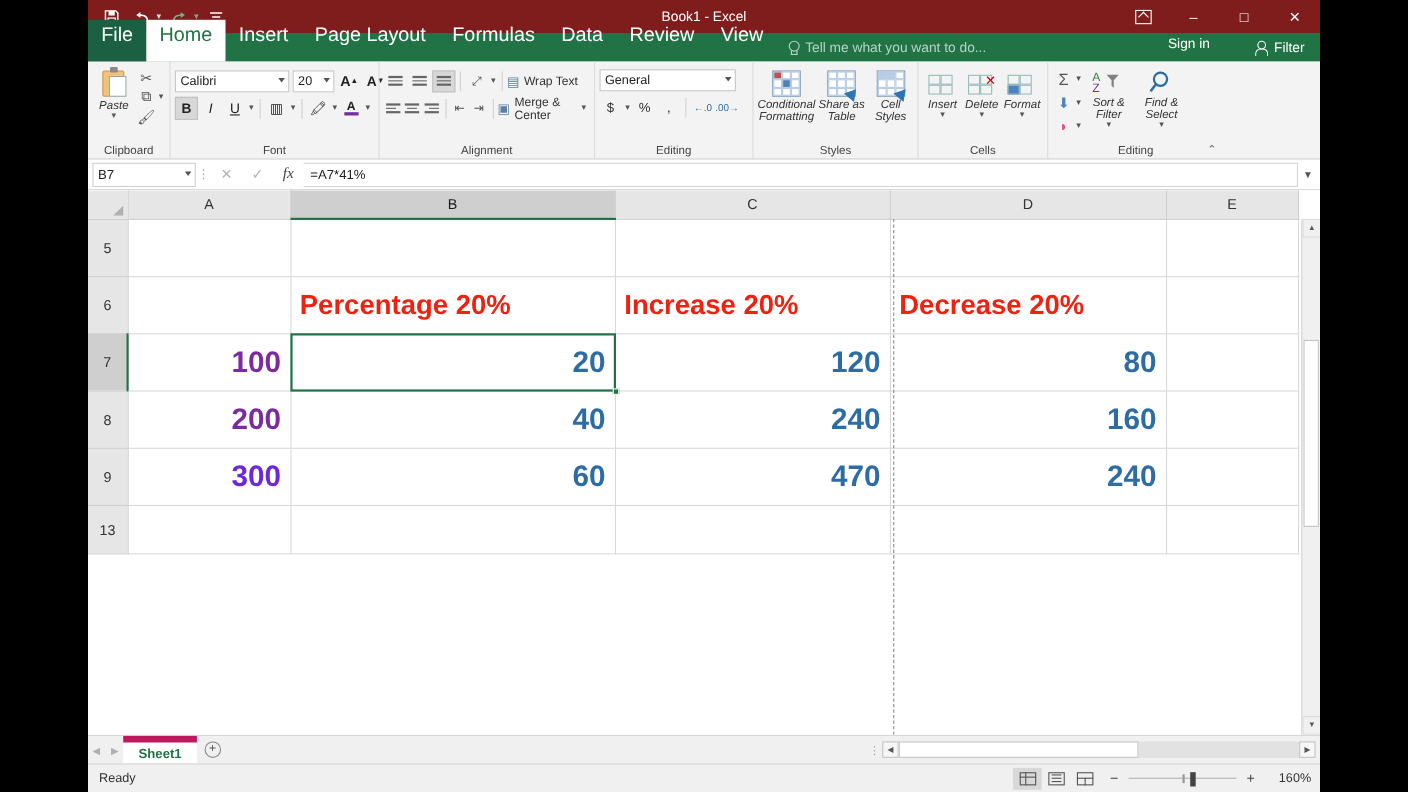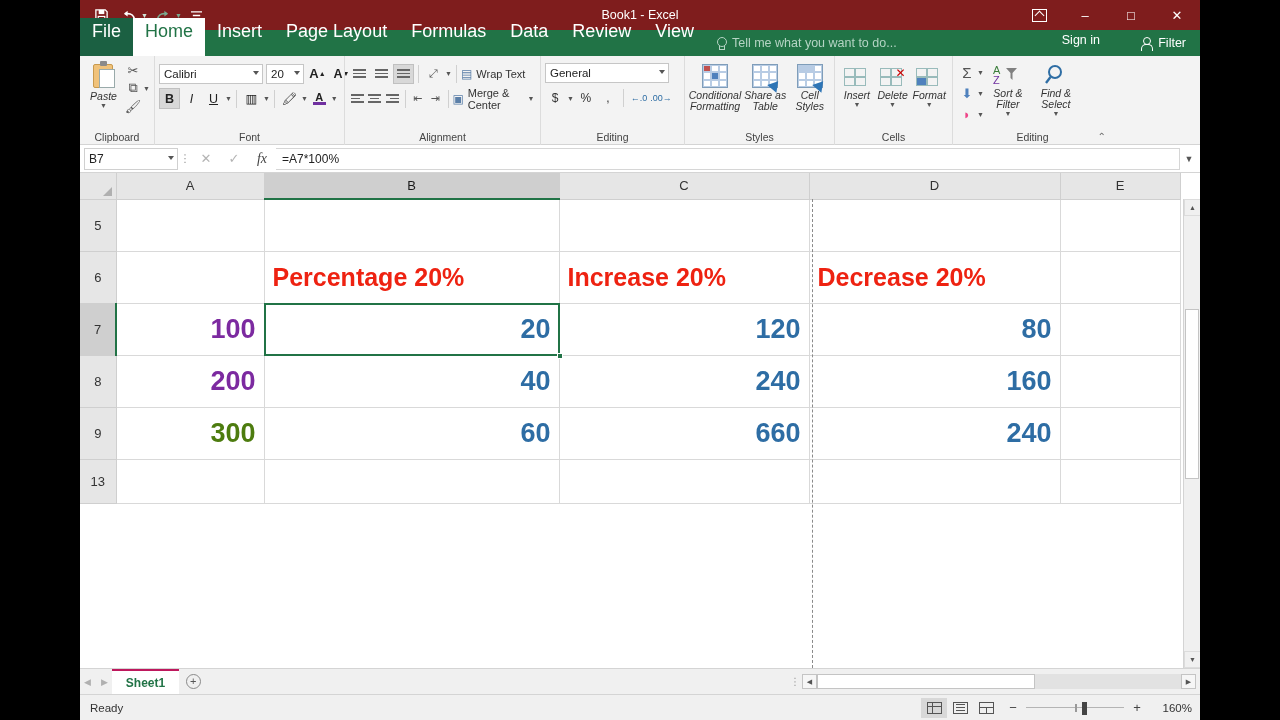--- a/index.html
+++ b/index.html
@@ -209,21 +209,21 @@
 
   
   .tabbar {
     height:26px; background:#f0f0f0; border-top:1px solid #d4d4d4;
     display:flex; align-items:stretch; flex:0 0 26px;
   }
   .navbtns { display:flex; align-items:center; padding:0 4px; gap:10px; }
   .navarrow { color:#b0b0b0; font-size:9px; }
   .sheettab {
     display:flex; align-items:center; padding:0 14px; background:#fff;
-    border-top:2px solid #be185d; font-size:12px; color:#217346; font-weight:bold;
+    border-top:6px solid #be185d; font-size:12px; color:#217346; font-weight:bold;
     margin-top:0;
   }
   .addsheet {
     display:flex;align-items:center;justify-content:center;width:28px;color:#666;font-size:14px;
   }
   .circ { width:15px;height:15px;border:1px solid #8a8a8a;border-radius:50%;display:flex;align-items:center;justify-content:center;font-size:11px;line-height:1;color:#555;}
   .hspacer { flex:1; }
   .hdots { width:14px; color:#9a9a9a; font-size:10px; display:flex;align-items:center;justify-content:center; }
   .hscroll { display:flex; align-items:center; width:398px; padding-right:4px; }
   .hs-btn { width:15px;height:15px;border:1px solid #c4c4c4;background:#f6f6f6;display:flex;align-items:center;justify-content:center;font-size:7px;color:#555; }
@@ -625,21 +625,21 @@
 
   <div class="fbar">
     <div class="namebox">
       <span>B7</span>
       <span class="ddarrow" style="top:7px"></span>
     </div>
     <div class="fdots">⋮</div>
     <div class="fbtn2">✕</div>
     <div class="fbtn2">✓</div>
     <div class="fbtn2 fx">fx</div>
-    <div class="finput">=A7*100%</div>
+    <div class="finput">=A7*41%</div>
     <div class="fcollapse">▼</div>
   </div>
 
   <div class="gridwrap">
     <table class="sheet">
       <colgroup>
         <col style="width:36px">
           <col style="width:148px">
           <col style="width:295px">
         <col style="width:250px">
@@ -687,23 +687,23 @@
         <td class="rowh">8</td>
         <td class="cell" style="color:#7c2aa0">200</td>
         <td class="cell" style="color:#2e6da4">40</td>
         <td class="cell" style="color:#2e6da4">240</td>
         <td class="cell" style="color:#2e6da4">160</td>
         <td class="cell"></td>
       </tr>
 
       <tr style="height:52px">
         <td class="rowh">9</td>
-        <td class="cell" style="color:#4d7c0f">300</td>
+        <td class="cell" style="color:#6d28d9">300</td>
         <td class="cell" style="color:#2e6da4">60</td>
-        <td class="cell" style="color:#2e6da4">660</td>
+        <td class="cell" style="color:#2e6da4">470</td>
         <td class="cell" style="color:#2e6da4">240</td>
         <td class="cell"></td>
       </tr>
 
 
 
 
       <tr style="height:44px">
         <td class="rowh">13</td>
         <td class="cell"></td>

